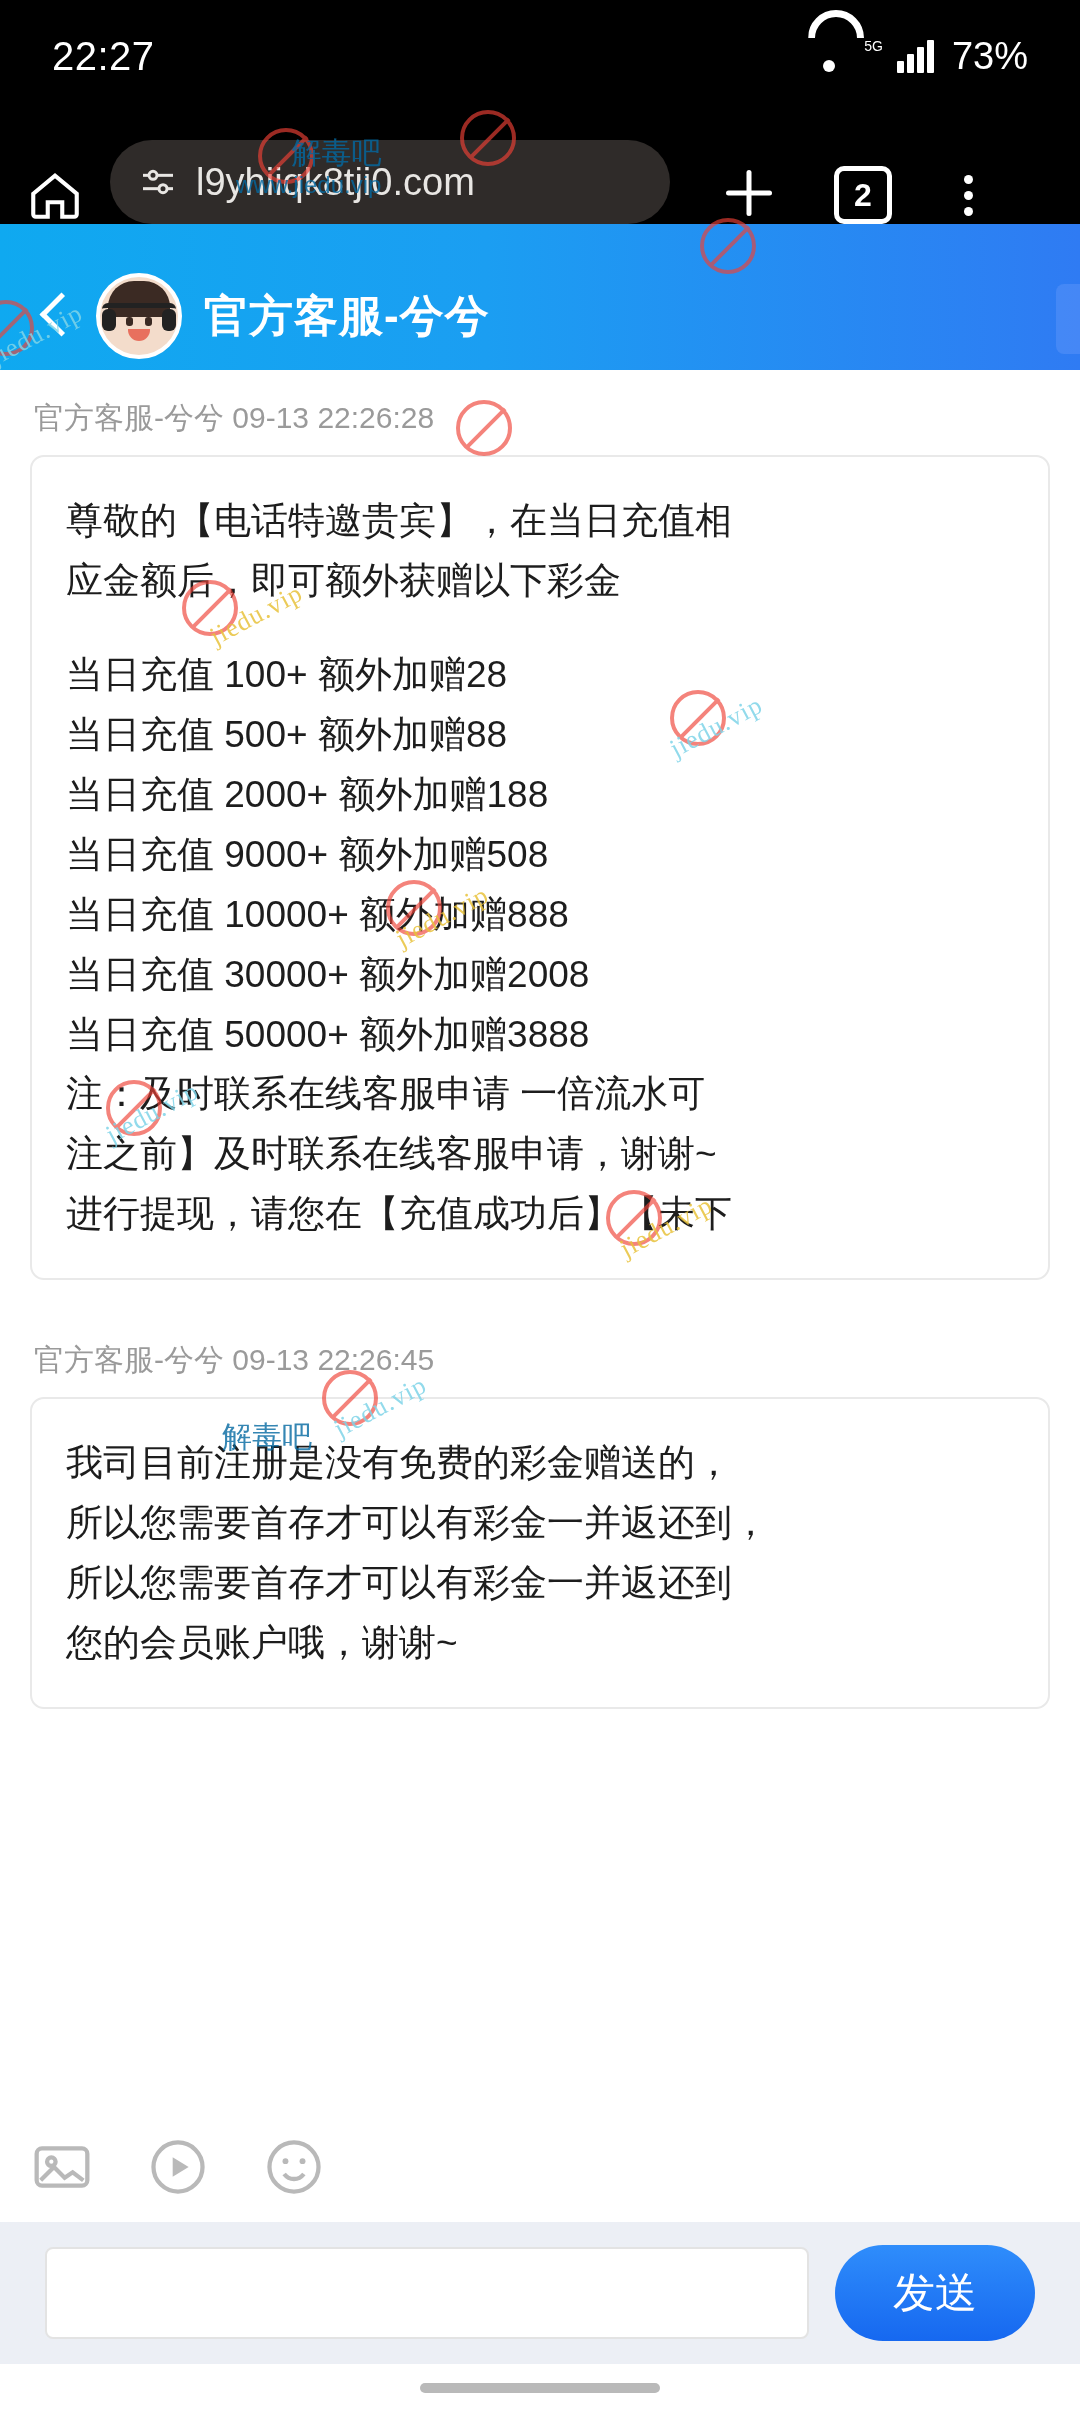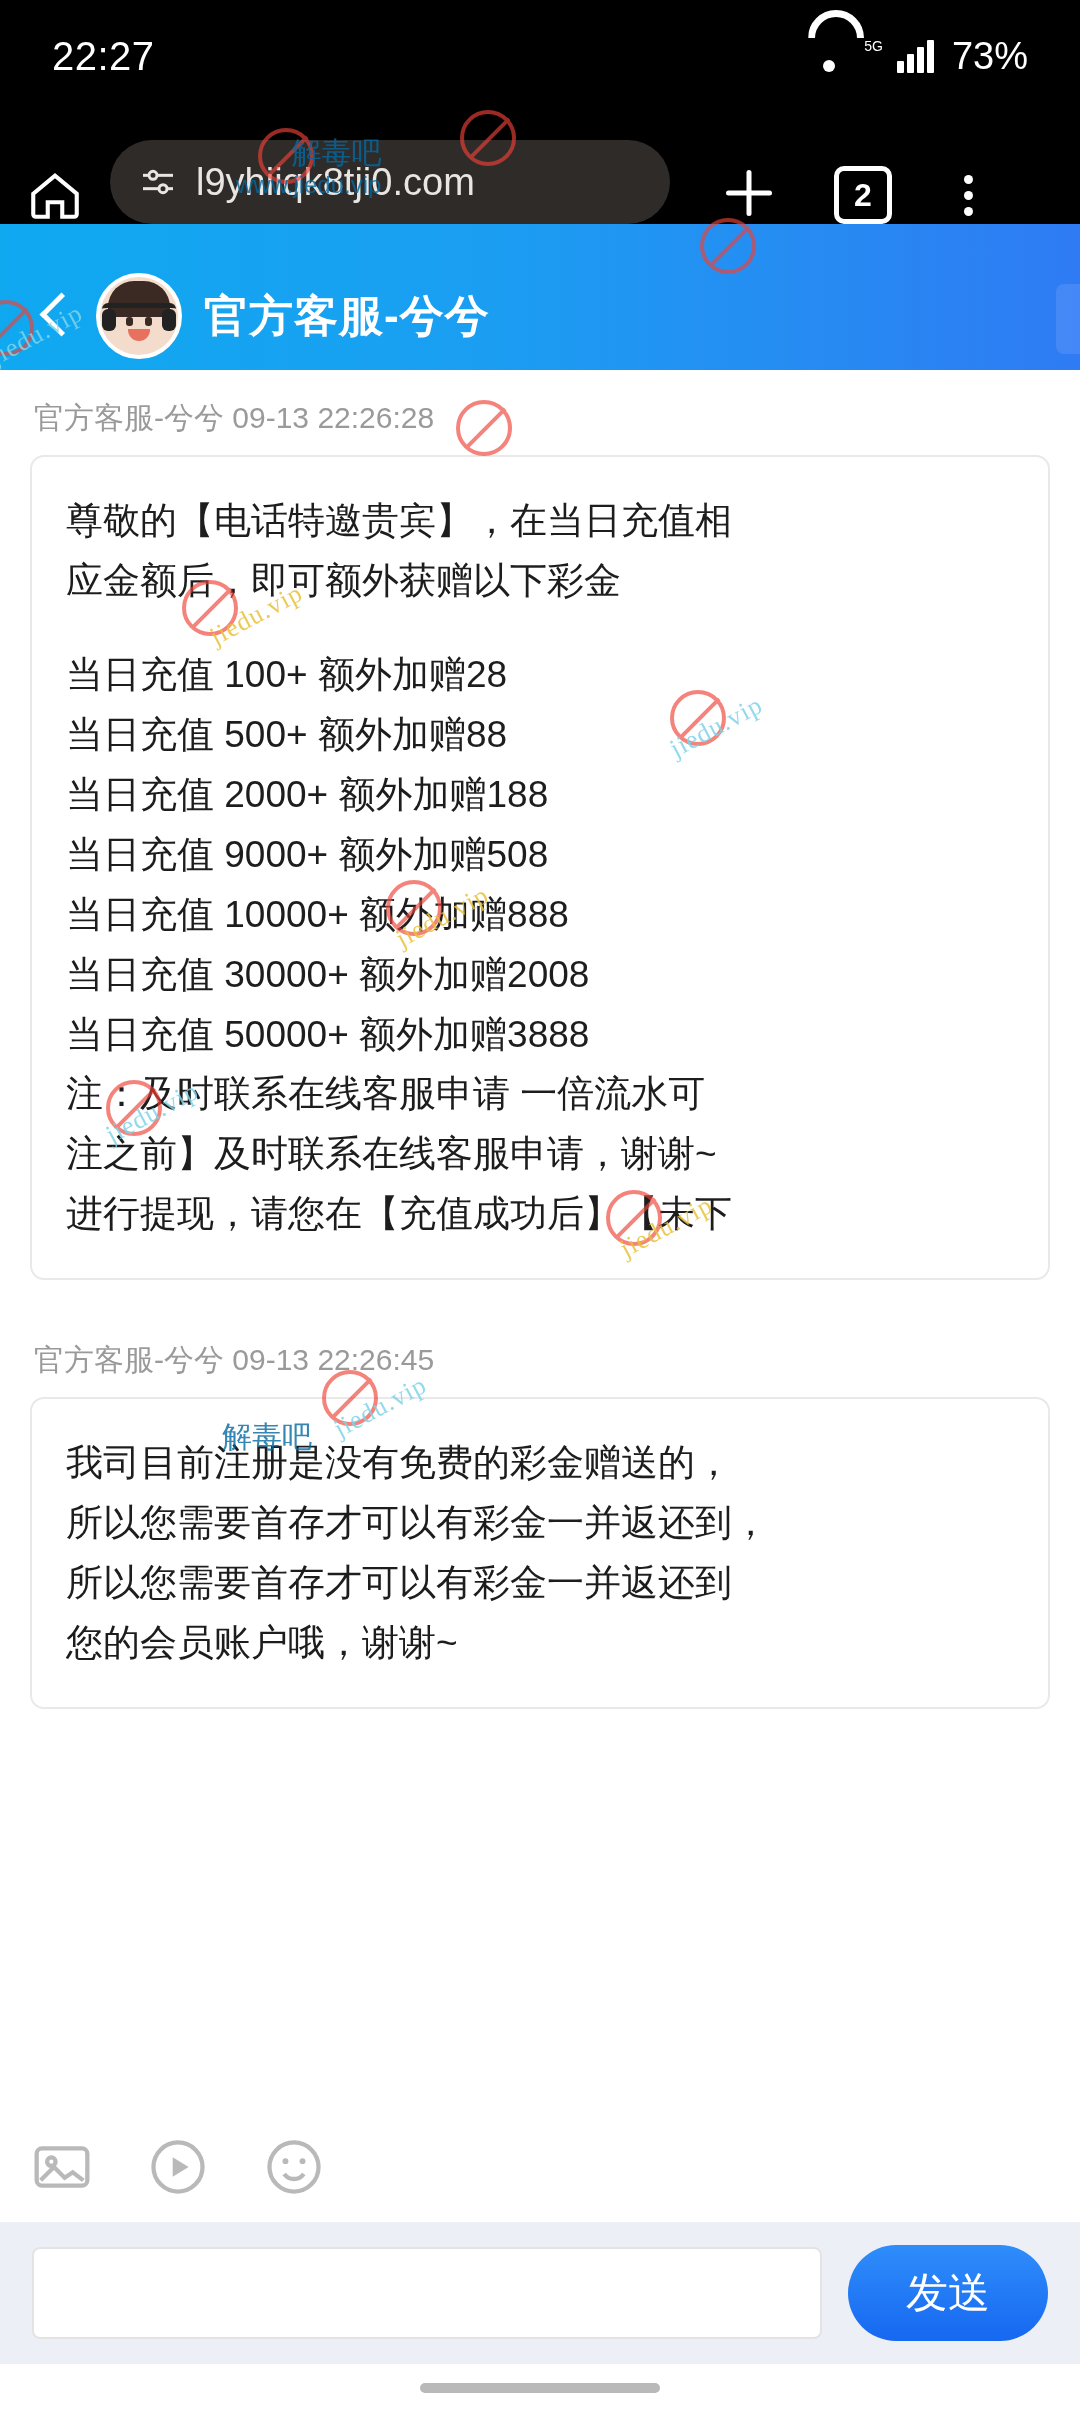--- a/index.html
+++ b/index.html
@@ -130,21 +130,21 @@
   .tool-row {
     position:absolute; left:0; right:0; bottom: 190px; height: 110px;
     display:flex; align-items:center; gap: 52px; padding: 0 30px;
     background:#fff;
   }
   .tool-icon { width: 64px; height: 64px; position:relative; }
   .tool-icon svg { width:64px; height:64px; }
 
   .input-bar {
     position:absolute; left:0; right:0; bottom: 48px; height: 142px;
-    background:#eceff5; display:flex; align-items:center; padding: 0 32px; gap: 26px;
+    background:#eceff5; display:flex; align-items:center; padding: 0 45px; gap: 26px;
   }
   .text-input {
     flex:1; height: 92px; background:#fff; border:2px solid #e3e3e3;
     border-radius: 8px;
   }
   .send-btn {
     width: 200px; height: 96px; border-radius: 50px;
     background: linear-gradient(180deg,#2f8dfb,#1668f0);
     color:#fff; font-size: 42px; display:flex; align-items:center;
     justify-content:center; font-weight: 500;

